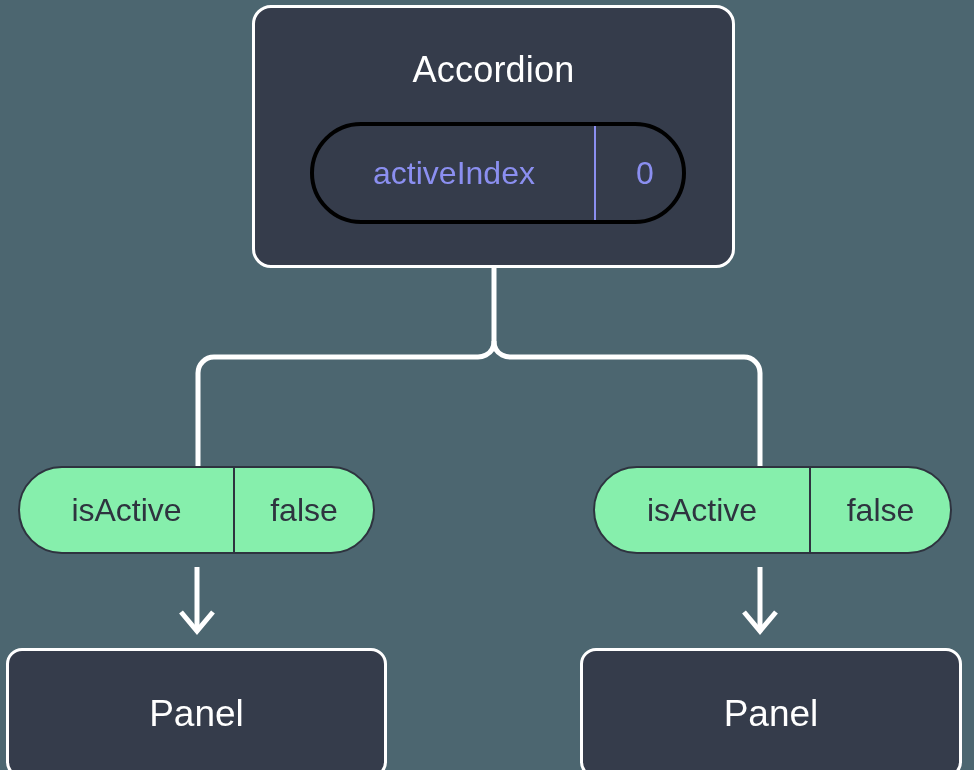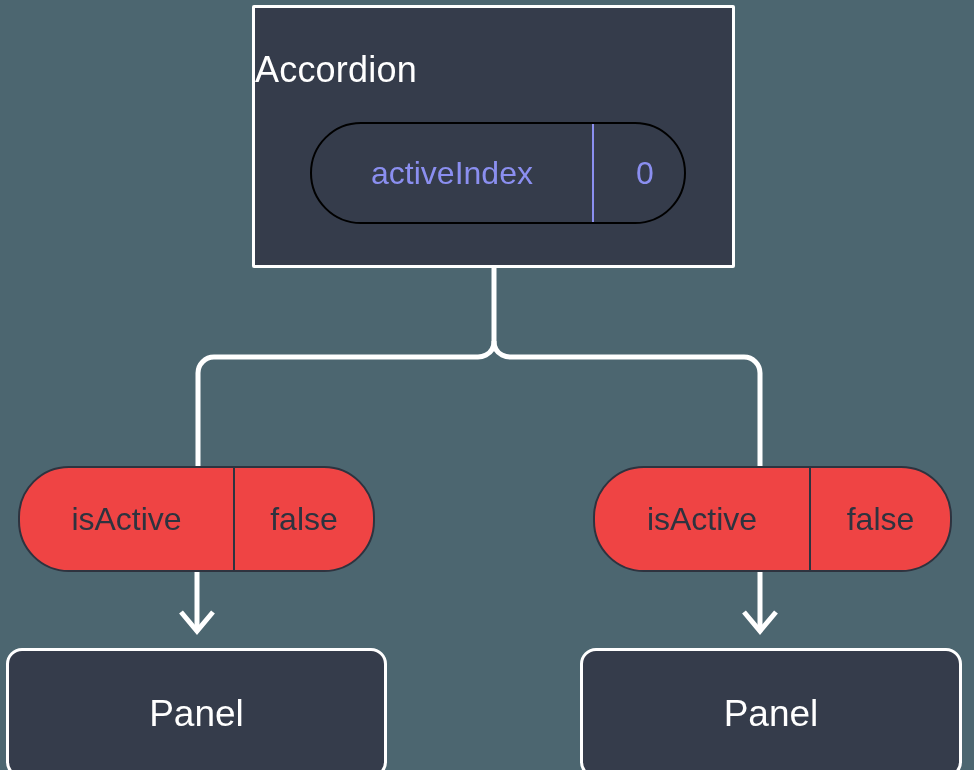--- a/index.html
+++ b/index.html
@@ -36,45 +36,45 @@
   
   .root-card {
     position: absolute;
     left: 252px;
     top: 5px;
     width: 483px;
     height: 263px;
     box-sizing: border-box;
     background: #353c4b;
     border: 3px solid #ffffff;
-    border-radius: 2px;
+    border-radius: 19px;
     z-index: 2;
     display: flex;
     flex-direction: column;
-    align-items: flex-start;
+    align-items: center;
   }
   .root-title {
     margin-top: 44px;
     color: #ffffff;
     font-size: 36px;
     font-weight: 500;
     letter-spacing: 0.2px;
     line-height: 1;
     user-select: none;
   }
 
   
   .pill-outline {
     position: absolute;
     left: 55px;          
     top: 114px;          
     width: 376px;
     height: 102px;
     box-sizing: border-box;
-    border: 2px solid #000000;
+    border: 4px solid #000000;
     border-radius: 51px;
     display: flex;
     align-items: stretch;
     background: transparent;
     gap: 12px;
   }
   .pill-outline .cell {
     display: flex;
     align-items: center;
     justify-content: center;
@@ -88,22 +88,22 @@
     border-right: 2px solid #8b8ff0;
   }
   .pill-outline .cell-val {
     flex: 1;
   }
 
   
   .pill-filled {
     position: absolute;
     box-sizing: border-box;
-    height: 106px;
-    background: #ef4444;
+    height: 88px;
+    background: #86efac;
     border: 2px solid #2e333f;
     border-radius: 51px;
     display: flex;
     align-items: stretch;
     z-index: 3;
     text-align: center;
   }
   .pill-filled .cell {
     display: flex;
     align-items: center;

